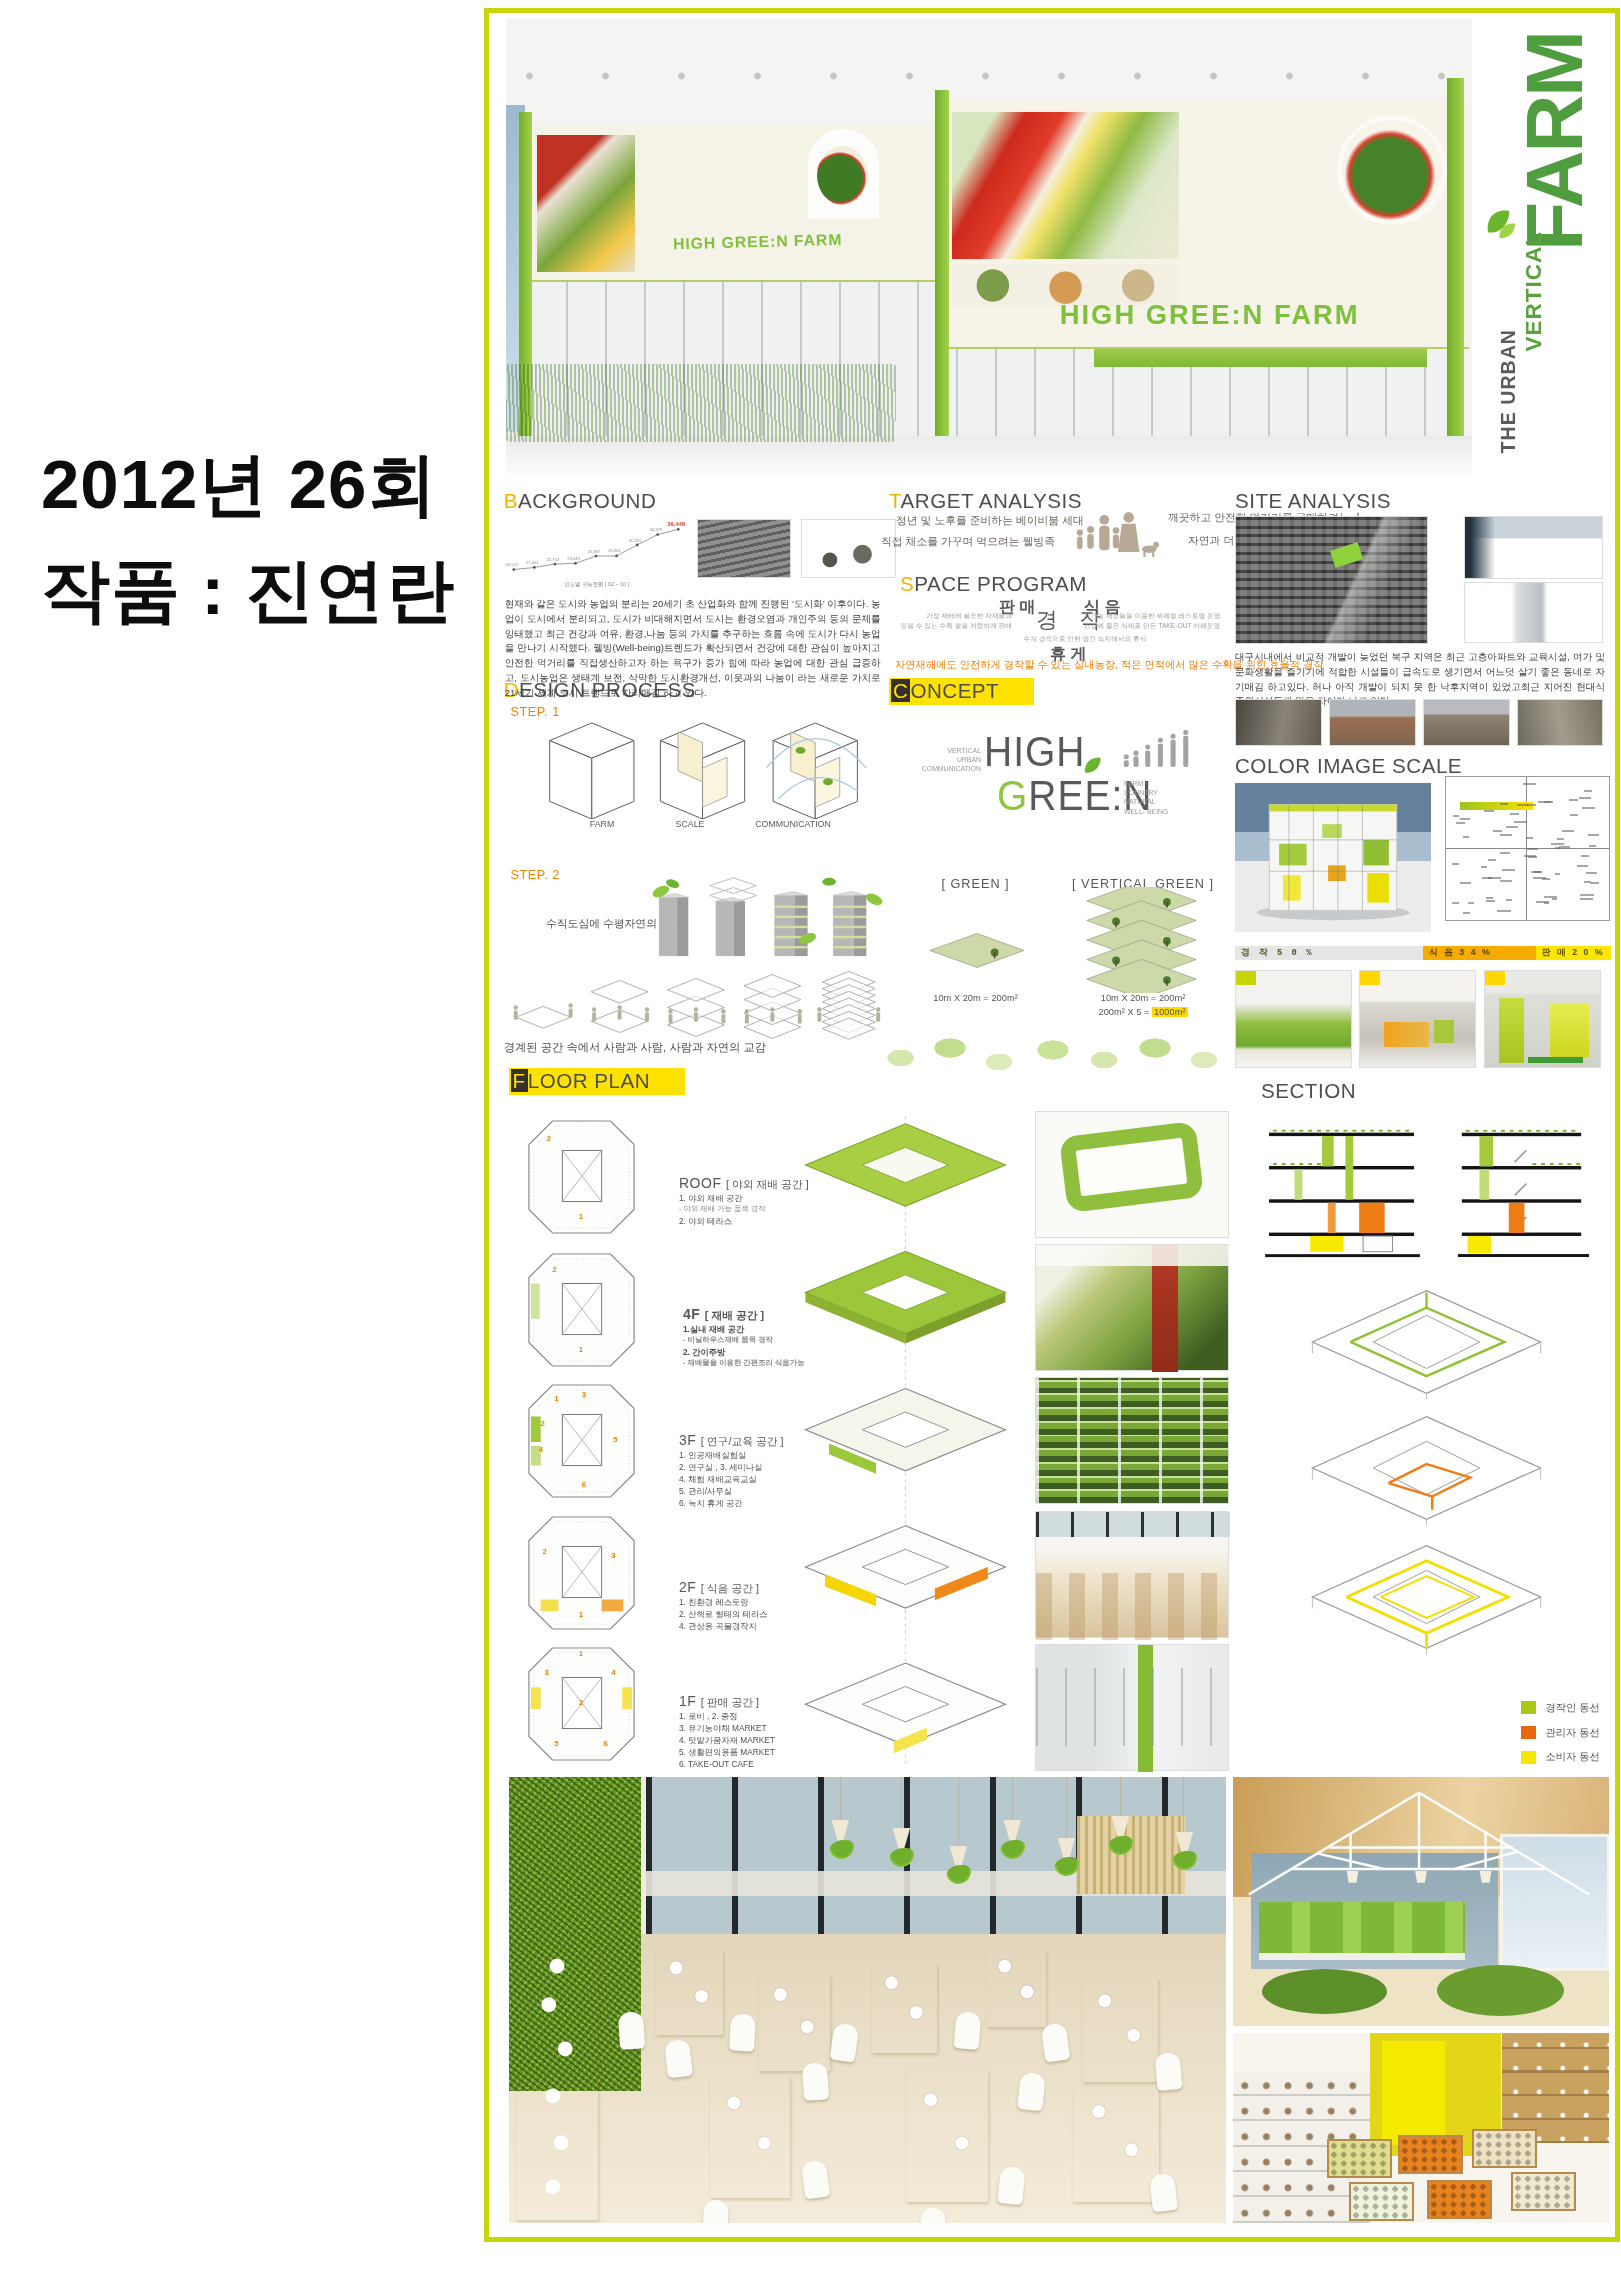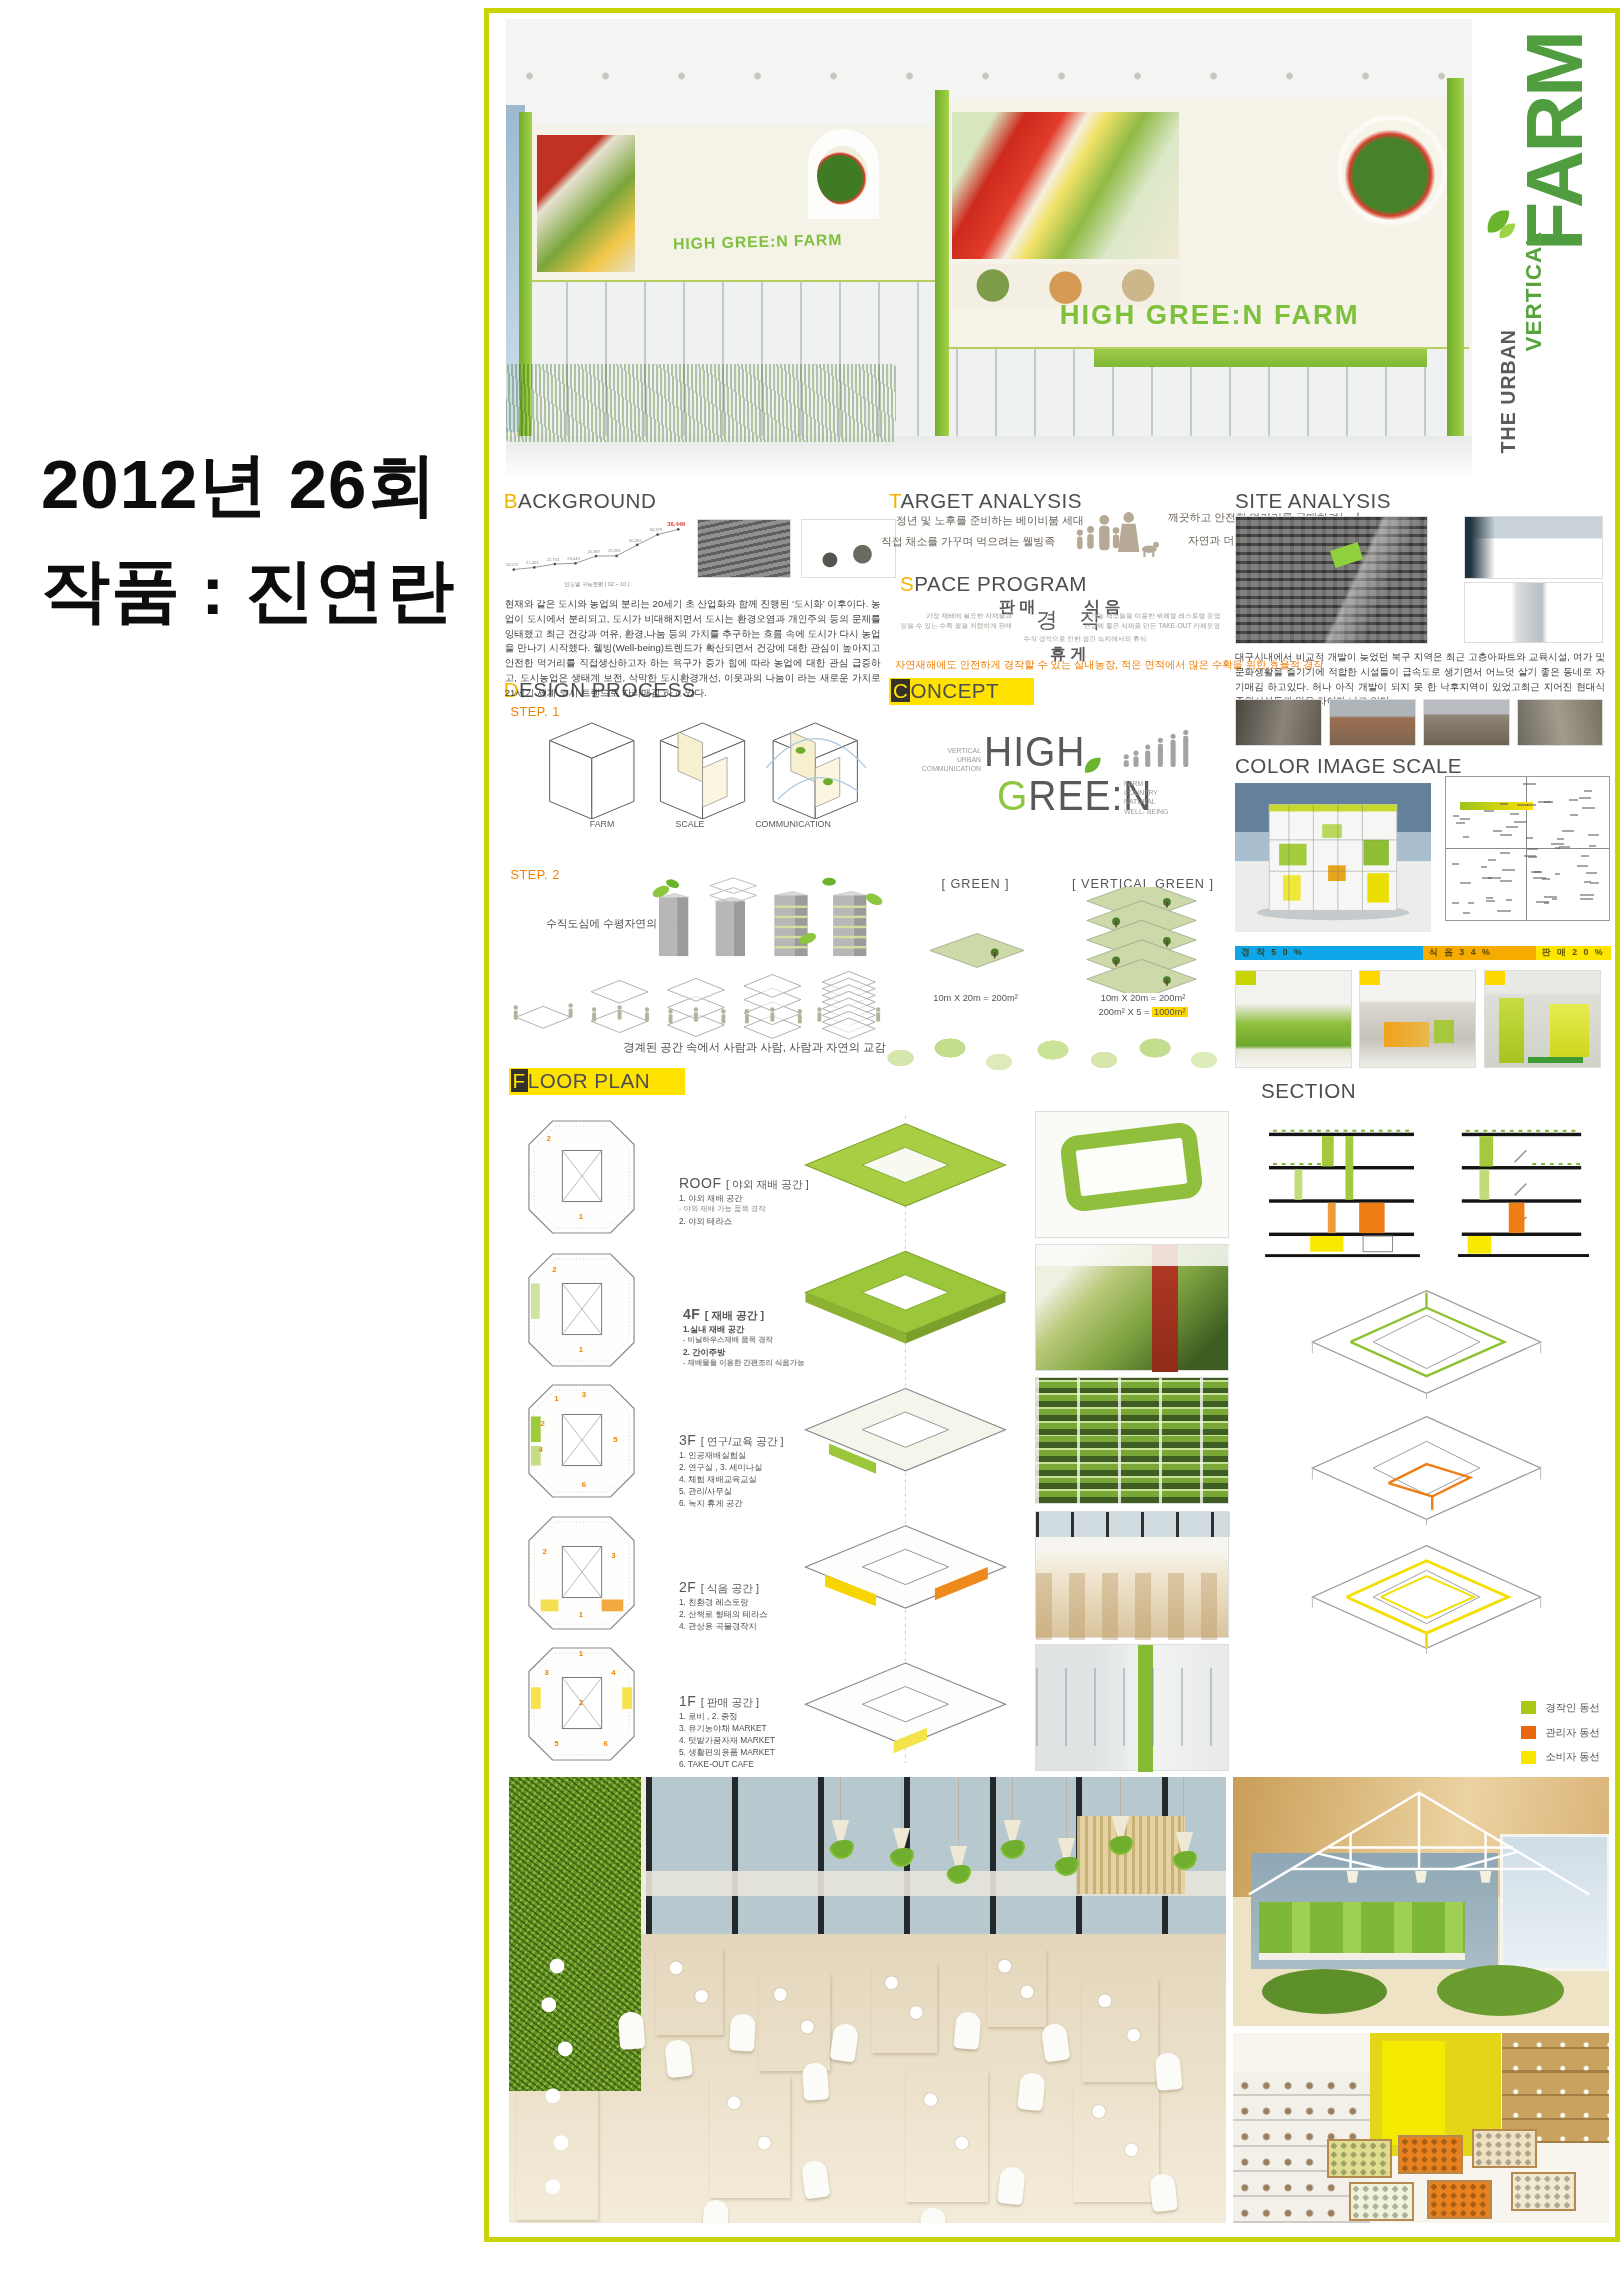--- a/index.html
+++ b/index.html
@@ -238,21 +238,21 @@
         <polygon points="325,32.4 352,21.599999999999998 379,32.4 352,43.2" fill="#fff" fill-opacity=".6" stroke="#9a9a9a" stroke-width=".8"></polygon>
         <polygon points="325,39.2 352,28.400000000000002 379,39.2 352,50" fill="#fff" fill-opacity=".6" stroke="#9a9a9a" stroke-width=".8"></polygon>
         <polygon points="325,46 352,35.2 379,46 352,56.8" fill="#fff" fill-opacity=".6" stroke="#9a9a9a" stroke-width=".8"></polygon>
         <polygon points="325,52.8 352,42 379,52.8 352,63.599999999999994" fill="#fff" fill-opacity=".6" stroke="#9a9a9a" stroke-width=".8"></polygon>
         <polygon points="325,59.6 352,48.8 379,59.6 352,70.4" fill="#fff" fill-opacity=".6" stroke="#9a9a9a" stroke-width=".8"></polygon>
         <circle cx="322" cy="40" r="2.3" fill="#aeb79c"></circle>
         <rect x="320" y="43" width="4" height="9.5" rx="1.5" fill="#aeb79c"></rect>
         <circle cx="382" cy="40" r="2.3" fill="#aeb79c"></circle>
         <rect x="380" y="43" width="4" height="9.5" rx="1.5" fill="#aeb79c"></rect>
       </svg>
-    <div class="abs" style="left:14.7px;top:1027px;width:382px;text-align:right;font-size:11.3px;color:#4a4a4a;">경계된 공간 속에서 사람과 사람, 사람과 자연의 교감</div>
+    <div class="abs" style="left:14.7px;top:1027px;width:382px;text-align:left;font-size:11.3px;color:#4a4a4a;">경계된 공간 속에서 사람과 사람, 사람과 자연의 교감</div>
 
     <div class="klabel" style="left:407px;top:501px;">정년 및 노후를 준비하는 베이비붐 세대</div>
     <div class="klabel" style="left:392px;top:522px;">직접 채소를 가꾸며 먹으려는 웰빙족</div>
     <svg id="family" class="abs" style="left:583px;top:496px;" width="88" height="51" viewBox="0 0 90 52">
         <g fill="#b6a996">
           <circle cx="8" cy="24" r="3.2"></circle>
           <rect x="5.2" y="28" width="5.6" height="13" rx="2.5"></rect>
           <circle cx="19" cy="21" r="3.6"></circle>
           <rect x="15.6" y="25.5" width="6.6" height="15" rx="3"></rect>
           <circle cx="33" cy="11" r="5"></circle>
@@ -433,21 +433,21 @@
         <div class="iri-dash" style="left: 98px; top: 119px; width: 13px;"></div>
         <div class="iri-dash" style="left: 35px; top: 89px; width: 6.1px;"></div>
         <div class="iri-dash" style="left: 78px; top: 78px; width: 11.7px;"></div>
         <div class="iri-dash" style="left: 143px; top: 68px; width: 6.6px;"></div>
         <div class="iri-dash" style="left: 71px; top: 27px; width: 10.7px;"></div>
         <div class="iri-dash" style="left: 82px; top: 79px; width: 9.4px;"></div>
         <div class="iri-dash" style="left: 116px; top: 53px; width: 11.5px;"></div>
         <div class="iri-dash" style="left: 9.7px; top: 45px; width: 9.7px;"></div>
       </div>
     <div id="colorbar">
-        <div class="cb-seg" style="width: 50%; background: #0ea5e9;">경 작 5 0 %</div>
+        <div class="cb-seg" style="width: 50%; background: #e5e5e5; font-family: Liberation Mono, monospace;">경 작 5 0 %</div>
         <div class="cb-seg" style="width: 30%; background: rgb(246, 171, 0);">식 음 3 4 %</div>
         <div class="cb-seg" style="width: 20%; background: rgb(255, 230, 0);">판 매 2 0 %</div>
       </div>
     <div class="photo" style="left:746px;top:957px;width:117px;height:98px;background:linear-gradient(#f2f2ee 0 34%,#dfe6cc 38%,#8fbf3d 55%,#6ea82f 78%,#e8e6da 82%,#f6f5f0);">
       <div class="abs" style="left:0;top:0;width:19.6px;height:14.7px;background:#c8d404;"></div>
     </div>
     <div class="photo" style="left:870px;top:957px;width:117px;height:98px;background:linear-gradient(#f4f3ef 0 30%,#dcd9d2 34%,#c6c2ba 70%,#efeee9);">
       <div class="abs" style="left:0;top:0;width:19.6px;height:14.7px;background:#ffd800;"></div>
       <div class="abs" style="left:23.5px;top:51px;width:45px;height:25.5px;background:linear-gradient(90deg,#f0a21c,#e8b84a);"></div>
       <div class="abs" style="left:74px;top:49px;width:19.6px;height:23.5px;background:#a7c83c;"></div>

